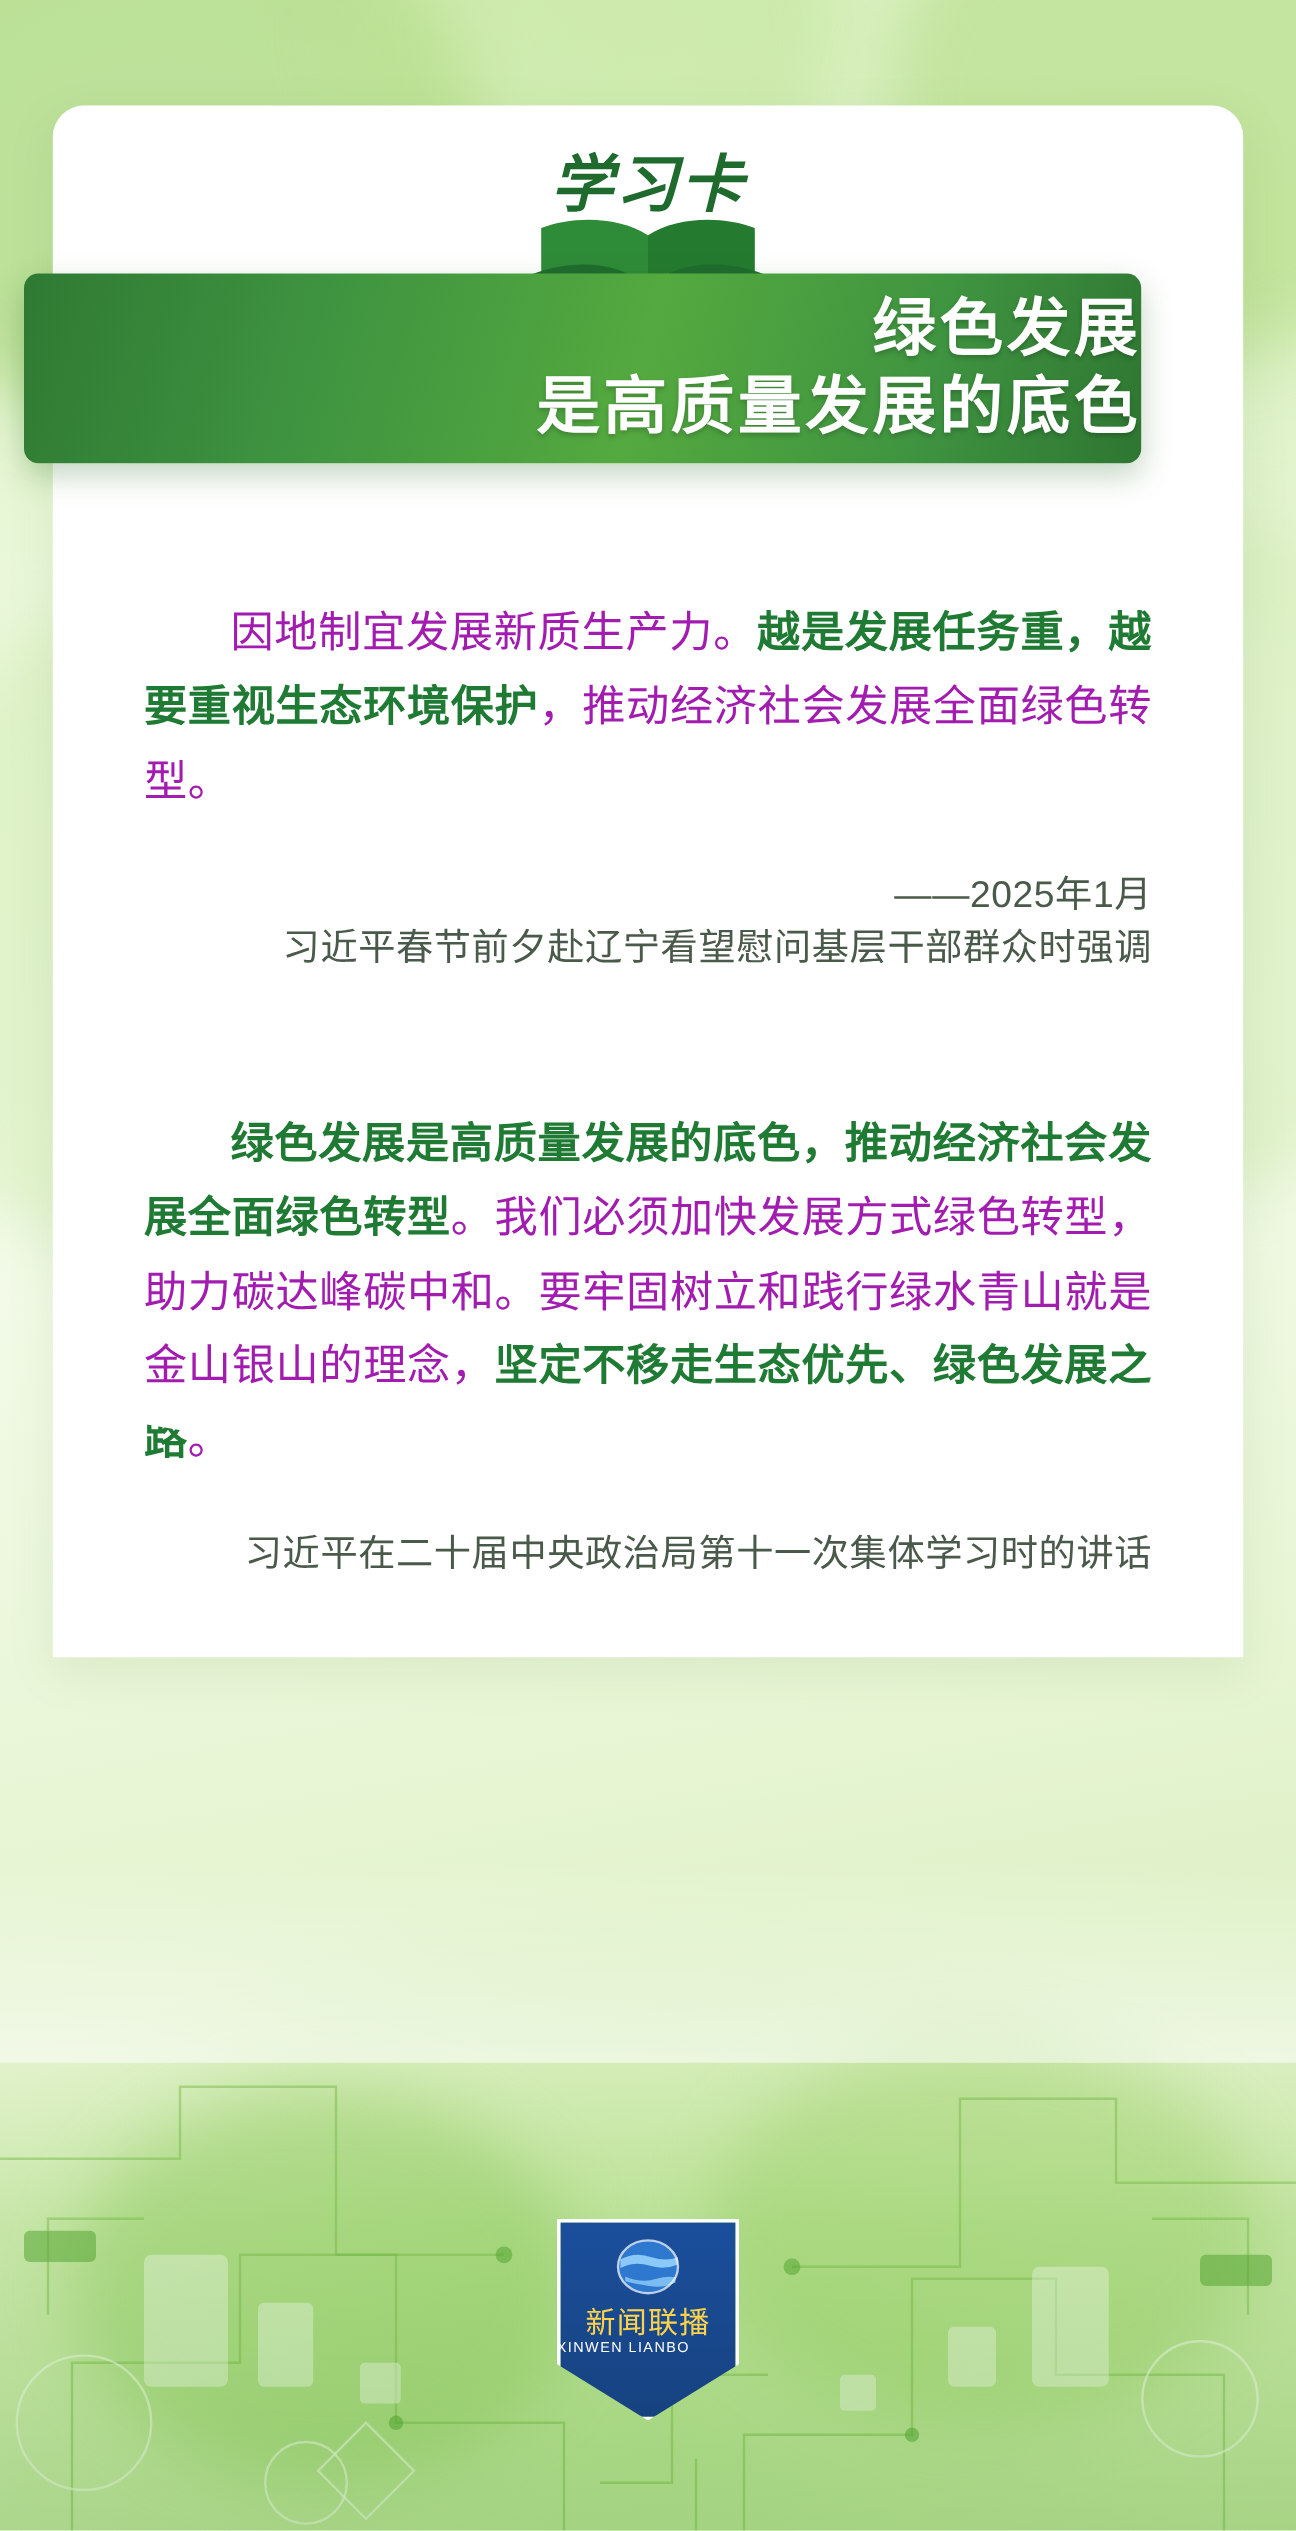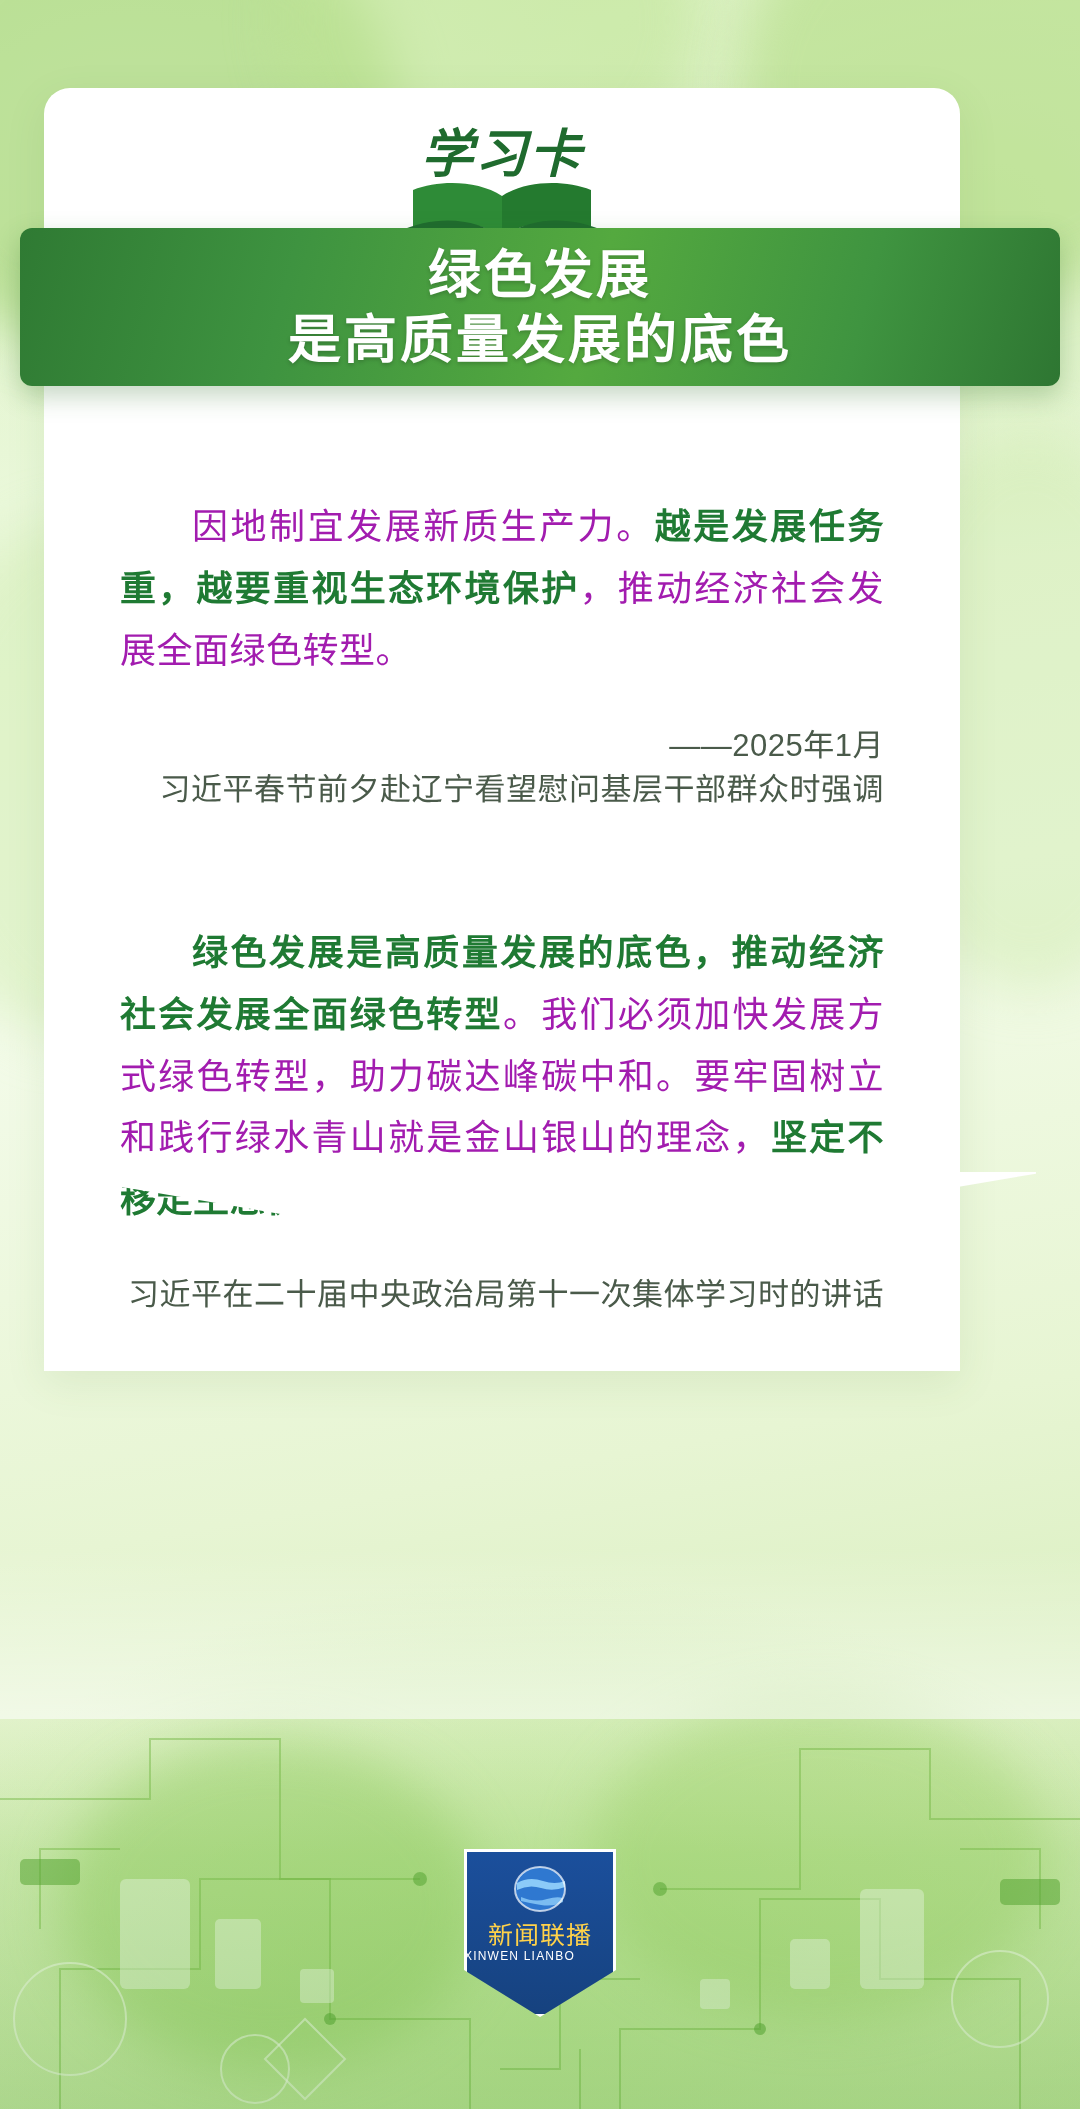--- a/index.html
+++ b/index.html
@@ -49,24 +49,25 @@
     overflow: hidden;
     pointer-events: none;
   }
   .tech-band svg { display: block; width: 1080px; height: 560px; }
 
   
   .card {
     position: absolute;
     left: 44px;
     top: 88px;
-    width: 916px;
+    width: 992px;
     background: #ffffff;
     border-radius: 26px 26px 0 0;
     box-shadow: 0 12px 40px rgba(80,130,50,.10);
+    padding-bottom: 10px;
   }
   .card-point {
     position: absolute;
     left: 44px;
     top: 1172px;
     width: 992px;
     height: 86px;
     background: #ffffff;
     clip-path: polygon(0 0, 100% 0, 100% 2%, 50% 100%, 0 2%);
     filter: drop-shadow(0 14px 18px rgba(80,130,50,.10));
@@ -85,28 +86,28 @@
     width: 250px;
     height: 150px;
   }
   .logo svg { display: block; }
 
   
   .banner {
     position: absolute;
     left: 20px;
     top: 228px;
-    width: 1040px;
+    width: 931px;
     height: 158px;
     border-radius: 12px;
     background: linear-gradient(105deg, #2f7a33 0%, #3e9340 26%, #54a93f 55%, #3f9440 80%, #2e7632 100%);
     box-shadow: 0 10px 26px rgba(45,110,40,.28);
     display: flex;
     flex-direction: column;
-    align-items: center;
+    align-items: flex-end;
     justify-content: center;
     gap: 4px;
   }
   .banner-line {
     color: #ffffff;
     font-family: "DejaVu Sans", "Liberation Sans", sans-serif;
     font-weight: 700;
     font-size: 53px;
     letter-spacing: 3px;
     line-height: 1.16;

